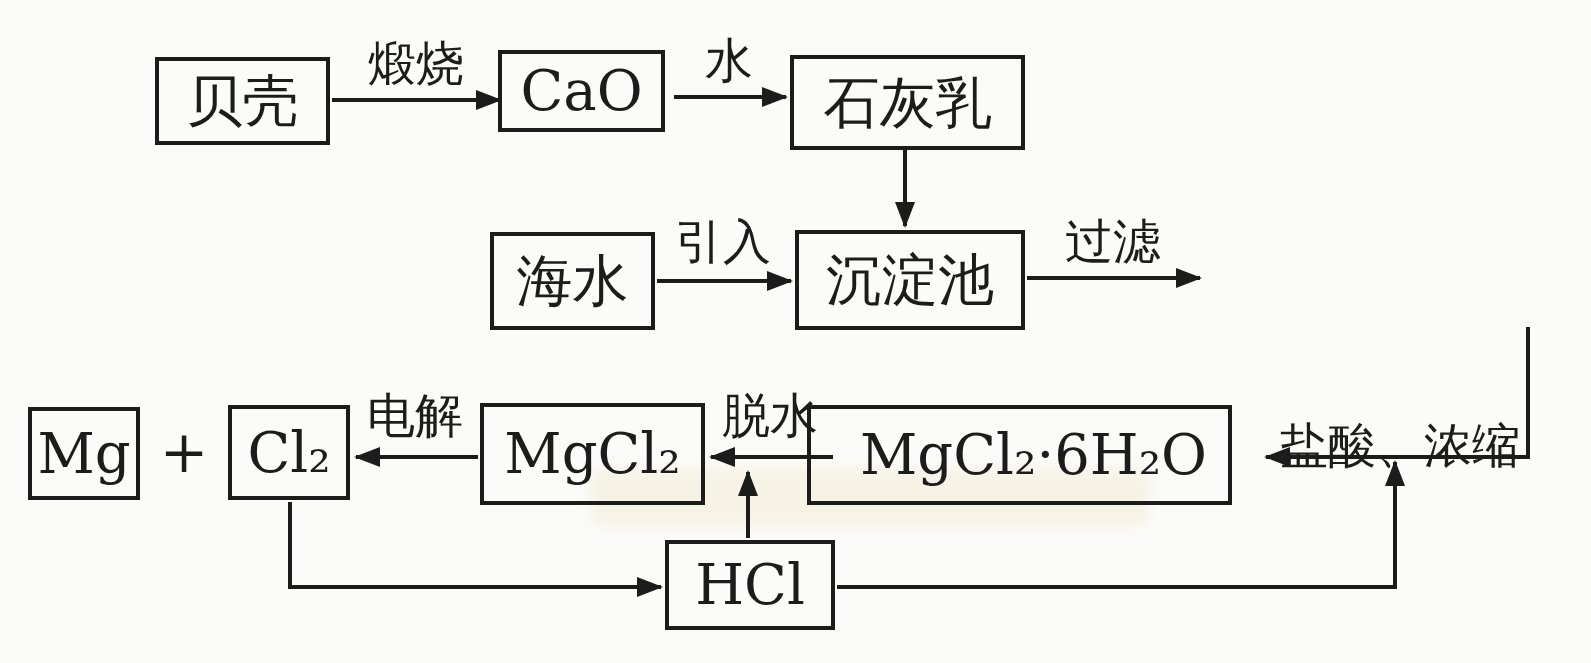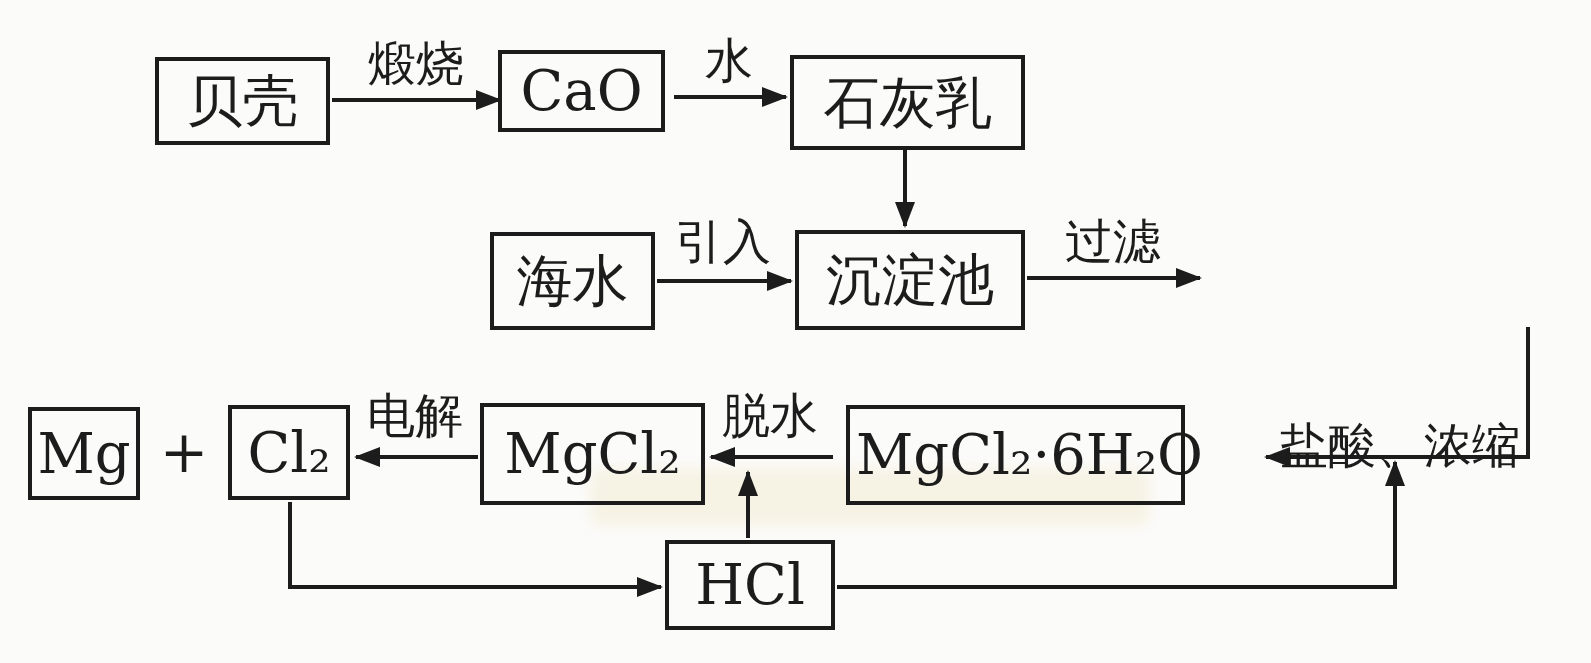--- a/index.html
+++ b/index.html
@@ -98,21 +98,21 @@
 
   <div class="node" style="left:155px;top:57px;width:175px;height:88px;">贝壳</div>
   <div class="node" style="left:498px;top:50px;width:167px;height:82px;">CaO</div>
   <div class="node" style="left:790px;top:55px;width:235px;height:95px;">石灰乳</div>
   <div class="node" style="left:490px;top:232px;width:165px;height:98px;">海水</div>
   <div class="node" style="left:795px;top:230px;width:230px;height:100px;">沉淀池</div>
   <div class="node" style="left:28px;top:407px;width:112px;height:93px;">Mg</div>
   <div class="plus" style="left:184px;top:452px;">+</div>
   <div class="node" style="left:228px;top:405px;width:122px;height:95px;">Cl₂</div>
   <div class="node" style="left:480px;top:403px;width:225px;height:102px;">MgCl₂</div>
-  <div class="node" style="left:846px;top:405px;width:339px;height:100px;padding-left:28px;">MgCl₂·6H₂O</div>
+  <div class="node" style="left:807px;top:405px;width:425px;height:100px;padding-left:28px;">MgCl₂·6H₂O</div>
   <div class="node" style="left:665px;top:540px;width:170px;height:90px;">HCl</div>
 
   <div class="elabel" style="left:416px;top:39px;">煅烧</div>
   <div class="elabel" style="left:729px;top:36px;">水</div>
   <div class="elabel" style="left:723px;top:217px;">引入</div>
   <div class="elabel" style="left:1113px;top:217px;">过滤</div>
   <div class="elabel" style="left:1400px;top:385px;margin-top:36px;">盐酸、浓缩</div>
   <div class="elabel" style="left:770px;top:391px;">脱水</div>
   <div class="elabel" style="left:415px;top:391px;">电解</div>
 

